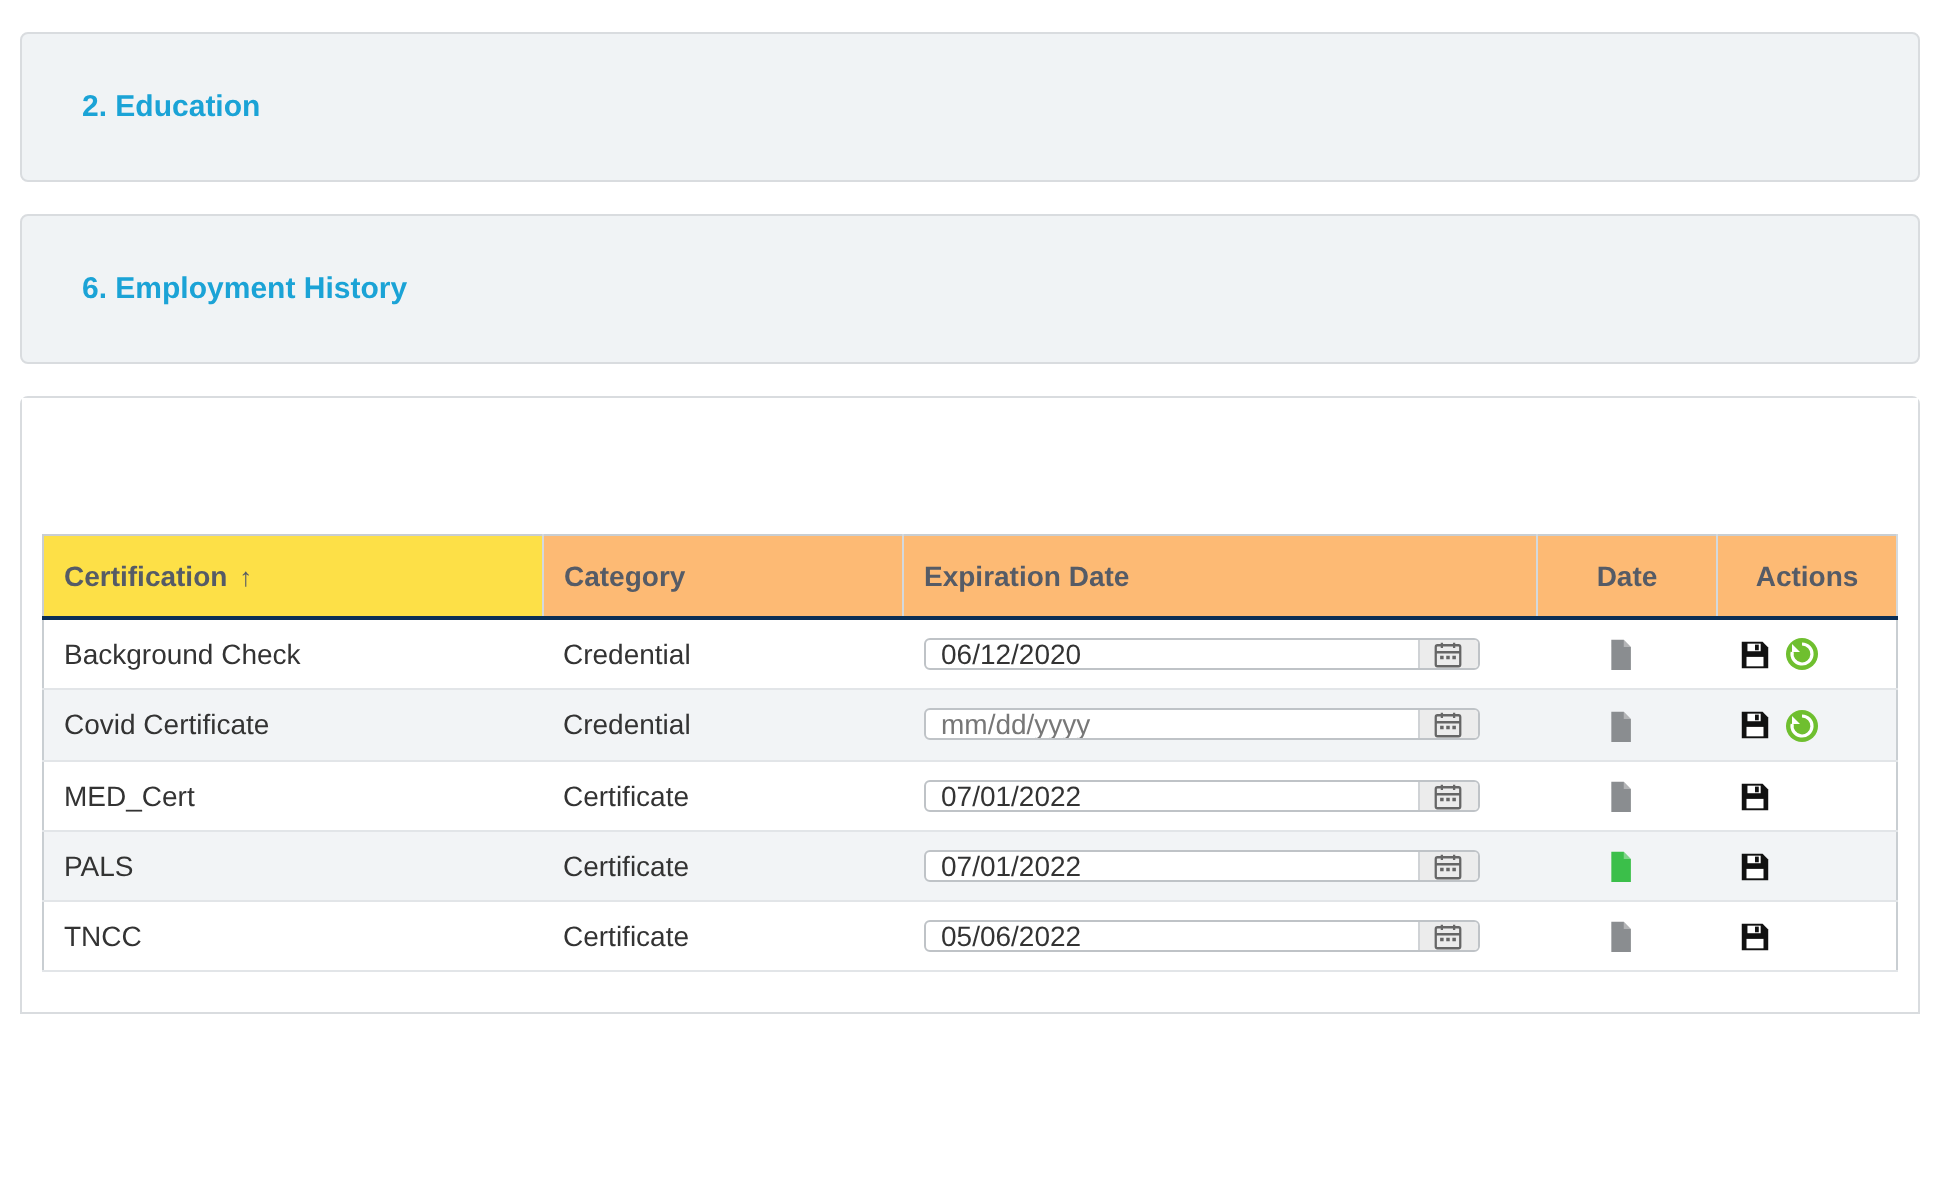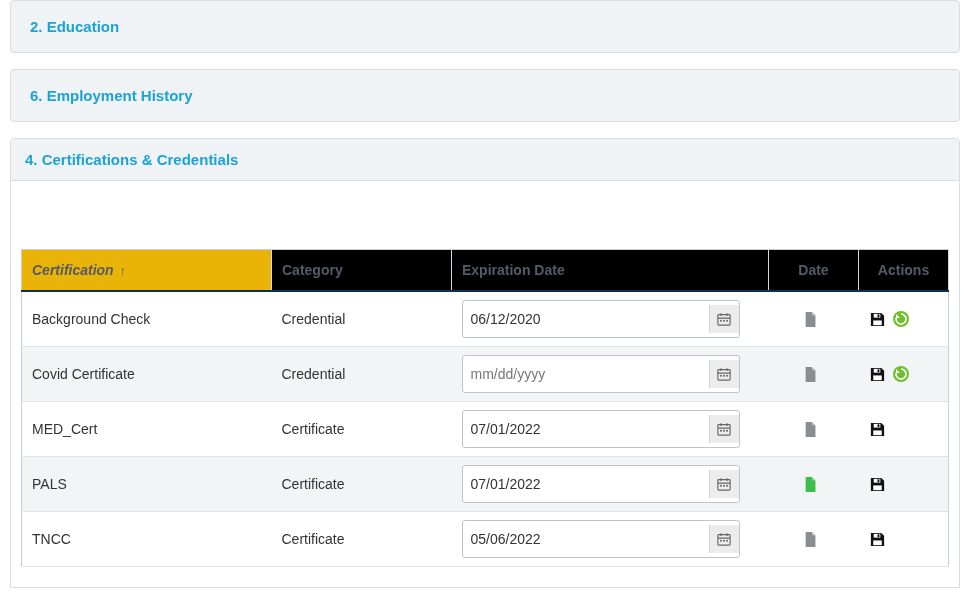--- a/index.html
+++ b/index.html
@@ -10,22 +10,22 @@
     color: #333;
     width: 970px;
     height: 600px;
     overflow: hidden;
     padding: 0 6px;
   }
   .accordion {
     background: #f0f3f5;
     border: 1px solid #d9dcdf;
     border-radius: 4px;
-    margin: 0 4px 16px 4px;
-    padding: 5px;
+    margin: 16px 4px 16px 4px;
+    padding: 16px;
   }
   .accordion-head {
     padding: 12px 14px;
     cursor: pointer;
   }
   .accordion-title {
     color: #1ba3d6;
     font-weight: bold;
     font-size: 15px;
   }
@@ -43,32 +43,31 @@
   .content {
     padding: 68px 10px 20px 10px;
     background: #fff;
   }
   table.grid {
     width: 100%;
     border-collapse: collapse;
     border: 1px solid #c9ced2;
   }
   table.grid thead th {
-    background: #000000;
+    background: #fdba74;
     text-align: left;
     font-weight: bold;
     color: #555b66;
     padding: 12px 10px;
     border-bottom: 2px solid #0a2e55;
     border-right: 1px solid #d4d9dd;
     font-size: 14px;
   }
   table.grid thead th.sorted {
-    background: #eab308;
-    font-style: italic;
+    background: #fde047;
   }
   table.grid thead th.actions-col, table.grid thead th.docs-col {
     text-align: center;
   }
   table.grid tbody tr {
     border-bottom: 1px solid #e2e5e8;
   }
   table.grid tbody tr:nth-child(even) {
     background: #f2f4f6;
   }
@@ -78,21 +77,21 @@
     vertical-align: middle;
     font-size: 14px;
   }
   .date-wrap {
     display: flex;
     align-items: center;
     width: 278px;
     border: 1px solid #bfc3c7;
     border-radius: 3px;
     background: #fff;
-    height: 38px;
+    height: 16px;
     overflow: hidden;
   }
   .date-wrap input {
     flex: 1;
     border: none;
     outline: none;
     padding: 0 8px;
     font-size: 14px;
     color: #333;
     background: transparent;
@@ -128,23 +127,20 @@
   </div>
 </div>
 
 <div class="accordion">
   <div class="accordion-head">
     <span class="accordion-title">6. Employment History</span>
   </div>
 </div>
 
 <div class="accordion-open">
-  <div class="accordion-head">
-    <span class="accordion-title">4. Certifications &amp; Credentials</span>
-  </div>
   <div class="content">
 
     <table class="grid">
       <thead>
         <tr>
           <th class="sorted" style="width:250px">
             <span>Certification</span>
             <span class="sort-arrow">↑</span>
           </th>
           <th style="width:180px">

